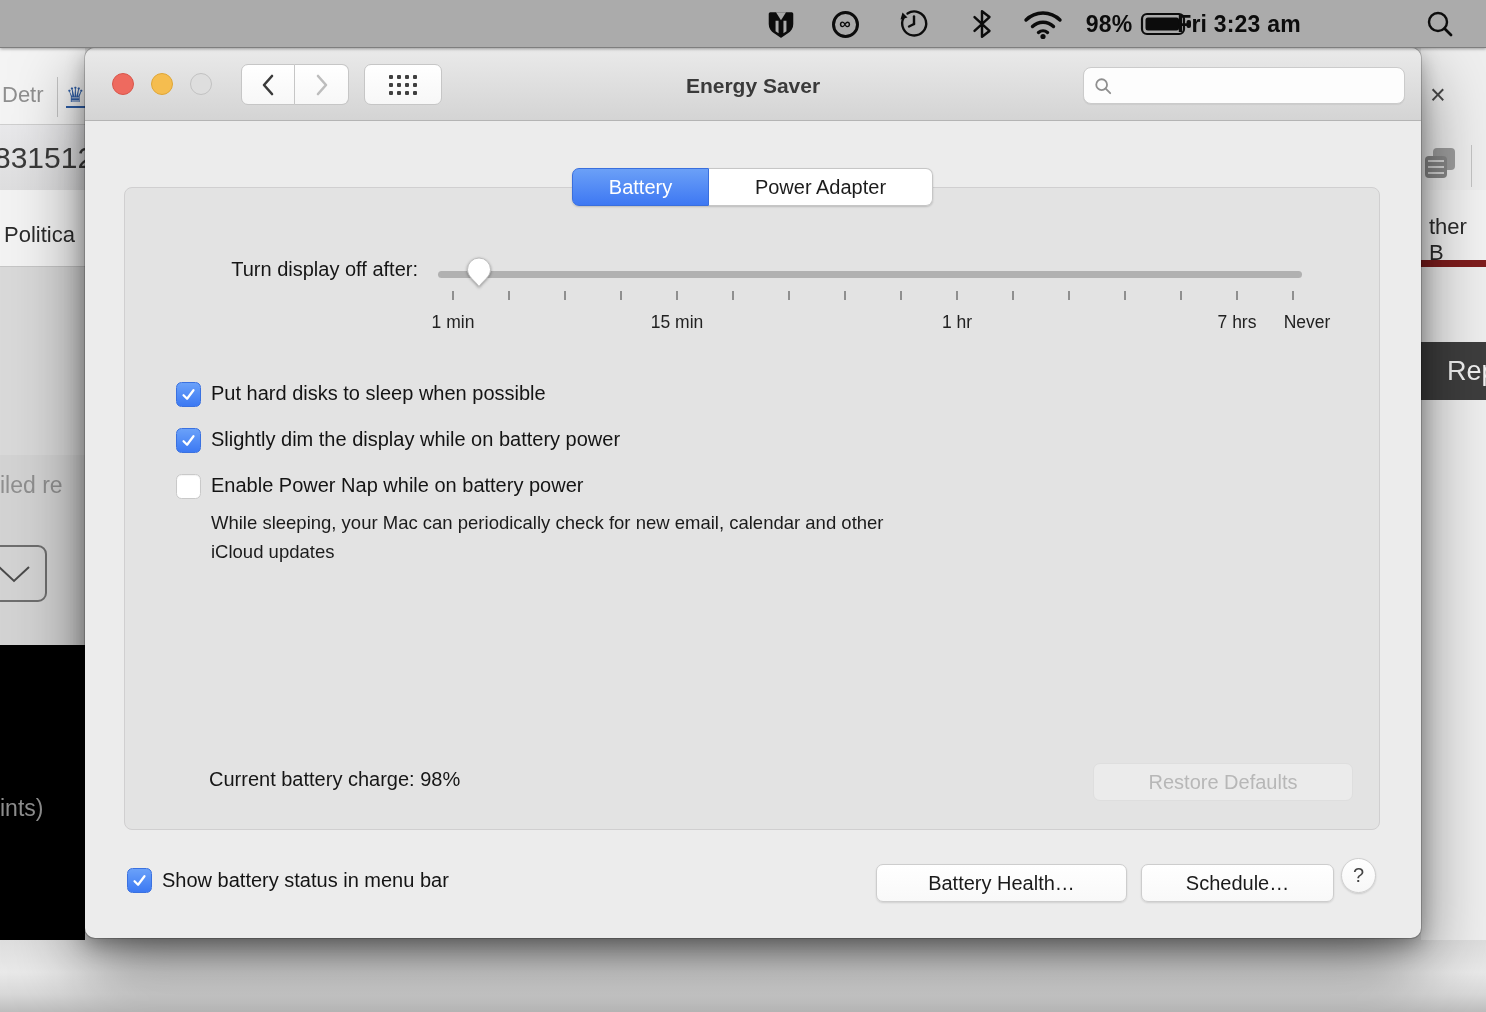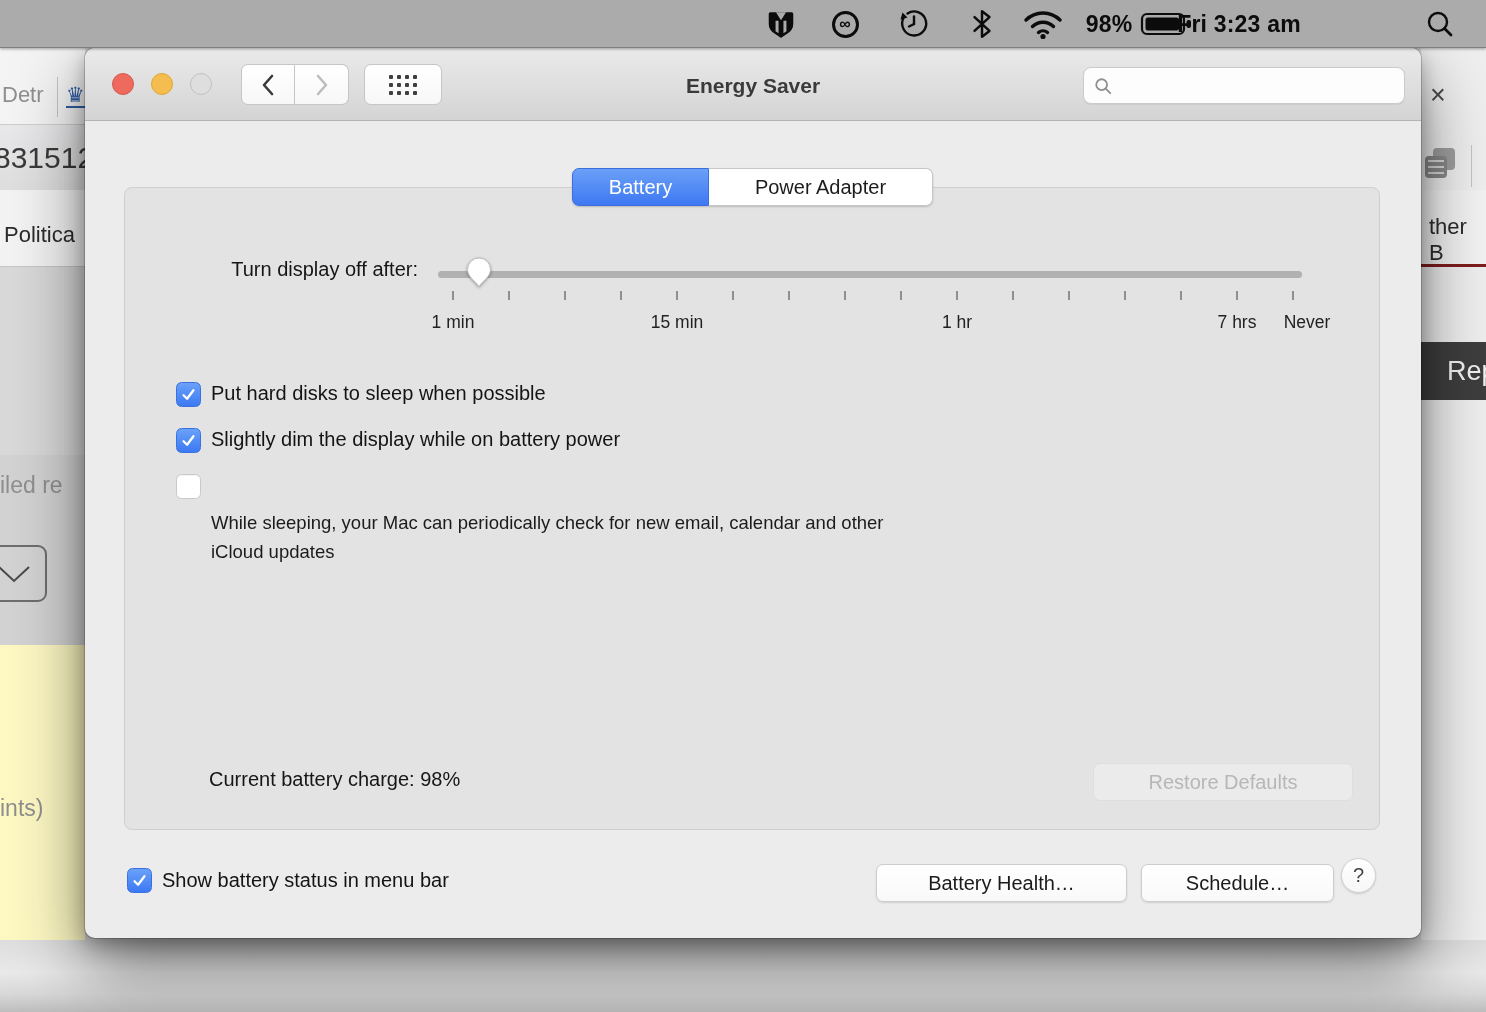--- a/index.html
+++ b/index.html
@@ -22,23 +22,23 @@
   .cc-ring { width:27px; height:27px; border:3px solid #0c0c0c; border-radius:50%;
              display:flex; align-items:center; justify-content:center;
              font-size:16px; font-weight:bold; color:#0c0c0c; line-height:1; }
 
   
   .bg-left-toolbar { left:0; top:48px; width:85px; height:77px; background:#f4f4f4; border-bottom:1px solid #cfcfcf; }
   .bg-left-number  { left:0; top:125px; width:85px; height:65px; background:linear-gradient(180deg,#e9e9eb,#dededf); }
   .bg-left-politica{ left:0; top:190px; width:85px; height:77px; background:#f3f3f3; border-bottom:1px solid #c6c6c6; }
   .bg-left-mid     { left:0; top:267px; width:85px; height:673px; background:#d9d9d9; }
   .bg-left-strip   { left:0; top:455px; width:85px; height:190px; background:#d3d3d3; }
-  .bg-left-lower   { left:0; top:645px; width:85px; height:295px; background:#fef9c3;text-decoration:underline; }
+  .bg-left-lower   { left:0; top:645px; width:85px; height:295px; background:#000000;text-decoration:underline; }
   .bg-right-col    { left:1421px; top:48px; width:65px; height:892px; background:#efefef; }
-  .bg-right-politica { left:1421px; top:190px; width:65px; height:77px; background:#f3f3f3; border-bottom:3px solid #7f1d1d; }
+  .bg-right-politica { left:1421px; top:190px; width:65px; height:77px; background:#f3f3f3; border-bottom:7px solid #7f1d1d; }
   .bg-gray-text  { color:#8f8f8f; font-size:23px; }
   .bg-dark-text  { color:#2b2b2b; font-size:22px; }
   .bg-bottom-strip { left:0; top:940px; width:1486px; height:72px;
     background:linear-gradient(180deg,#dedede 0%,#e9e9e9 45%,#d8d8d8 75%,#bdbdbd 100%); }
   .reply-box { left:1421px; top:342px; width:65px; height:58px; background:#3e3e3e; display:flex; align-items:center; color:#f2f2f2; font-size:27px; padding-left:26px; }
   .dropdown-frag { left:-30px; top:545px; width:77px; height:57px; border:2px solid #6e6e6e; border-radius:9px; display:flex; align-items:center; justify-content:flex-end; padding-right:14px; background:transparent; }
   .bg-divider-v { width:1px; background:#c4c4c4; }
   .crown { color:#2f5fa8; font-size:21px; line-height:1; display:inline-block; border-bottom:2px solid #2f5fa8; padding-bottom:1px; }
   .copy-icon-back { width:22px; height:22px; background:#9f9f9f; border-radius:4px; position:absolute; left:8px; top:0; }
   .copy-icon-front{ width:22px; height:22px; background:#8a8a8a; border-radius:4px; position:absolute; left:0; top:8px; }
@@ -341,20 +341,21 @@
     <div class="cbx cbx-on" id="cb-1" style="left:51px; top:240px;">
       <svg width="17" height="17" viewBox="0 0 24 24">
           <polyline points="5,13 10,18 19,6" fill="none" stroke="#fff" stroke-width="3.2" stroke-linecap="round" stroke-linejoin="round"></polyline>
         </svg>
     </div>
     <span class="cbx-label" style="left:86px; top:240px;">Slightly dim the display while on battery power</span>
 
     <div class="cbx cbx-off" id="cb-2" style="left:51px; top:286px;">
       
     </div>
+    <span class="cbx-label" style="left:86px; top:286px;">Enable Power Nap while on battery power</span>
 
     <div class="abs note">
       <div>While sleeping, your Mac can periodically check for new email, calendar and other</div>
       <div>iCloud updates</div>
     </div>
 
     <div class="abs charge-text">Current battery charge: 98%</div>
     <div class="btn btn-disabled restore-btn">Restore Defaults</div>
   </div>
 

